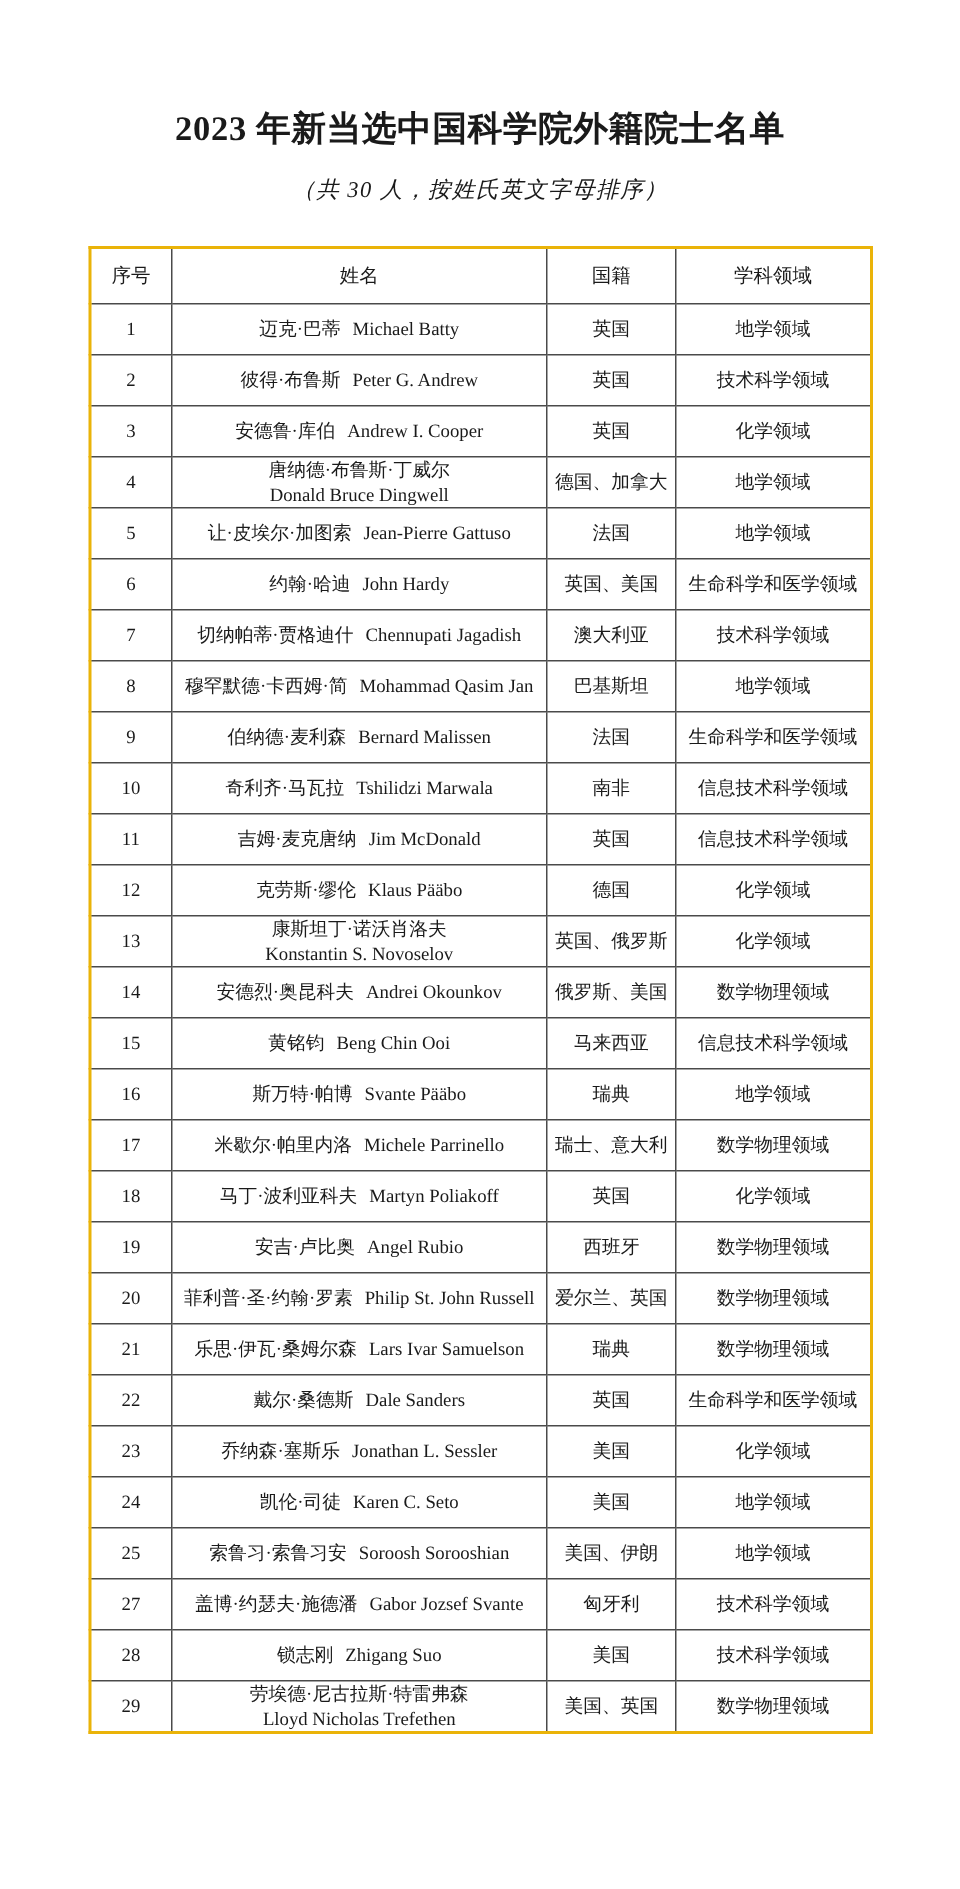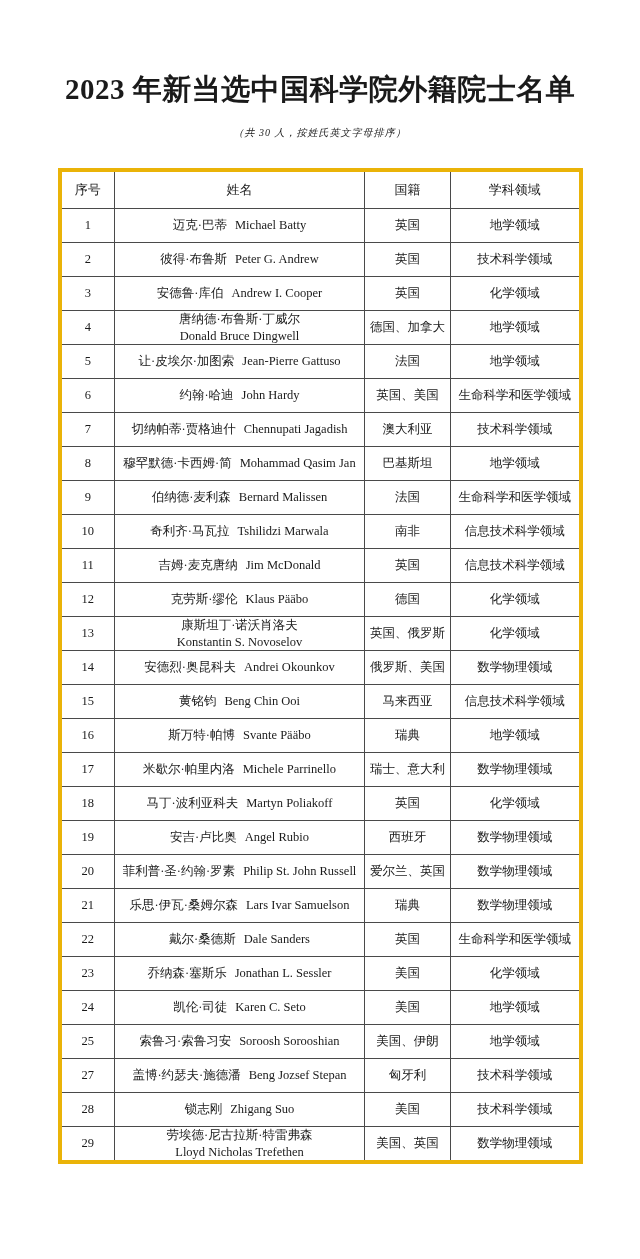--- a/index.html
+++ b/index.html
@@ -10,37 +10,37 @@
   body {
     width: 640px;
     height: 1259px;
     font-family: "Liberation Serif", "DejaVu Serif", serif;
     color: #1a1a1a;
     overflow: hidden;
   }
   .doc-title {
     margin: 70px 0 0 0;
     text-align: center;
-    font-size: 29px;
+    font-size: 23px;
     font-weight: bold;
     letter-spacing: 0.5px;
   }
   .doc-subtitle {
     margin-top: 16px;
     text-align: center;
-    font-size: 10px;
+    font-size: 15px;
     font-style: italic;
     letter-spacing: 1px;
   }
   table.roster {
     width: 521px;
     margin: 28px auto 15px auto;
     border-collapse: collapse;
     table-layout: fixed;
-    border: 4px solid #eab308;
+    border: 2px solid #eab308;
   }
   table.roster th,
   table.roster td {
     border: 1px solid #4a4a4a;
     font-weight: normal;
     font-size: 12.5px;
     text-align: center;
     vertical-align: middle;
     padding: 0;
     white-space: nowrap;
@@ -291,21 +291,21 @@
     <td class="col-no">25</td>
     <td class="col-name">
       <span class="name-cn">索鲁习·索鲁习安</span><span class="name-en">Soroosh Sorooshian</span>
     </td>
     <td class="col-nat">美国、伊朗</td>
     <td class="col-field">地学领域</td>
   </tr>
       <tr>
     <td class="col-no">27</td>
     <td class="col-name">
-      <span class="name-cn">盖博·约瑟夫·施德潘</span><span class="name-en">Beng Jozsef Stepan</span>
+      <span class="name-cn">盖博·约瑟夫·施德潘</span><span class="name-en">Gabor Jozsef Svante</span>
     </td>
     <td class="col-nat">匈牙利</td>
     <td class="col-field">技术科学领域</td>
   </tr>
       <tr>
     <td class="col-no">28</td>
     <td class="col-name">
       <span class="name-cn">锁志刚</span><span class="name-en">Zhigang Suo</span>
     </td>
     <td class="col-nat">美国</td>

